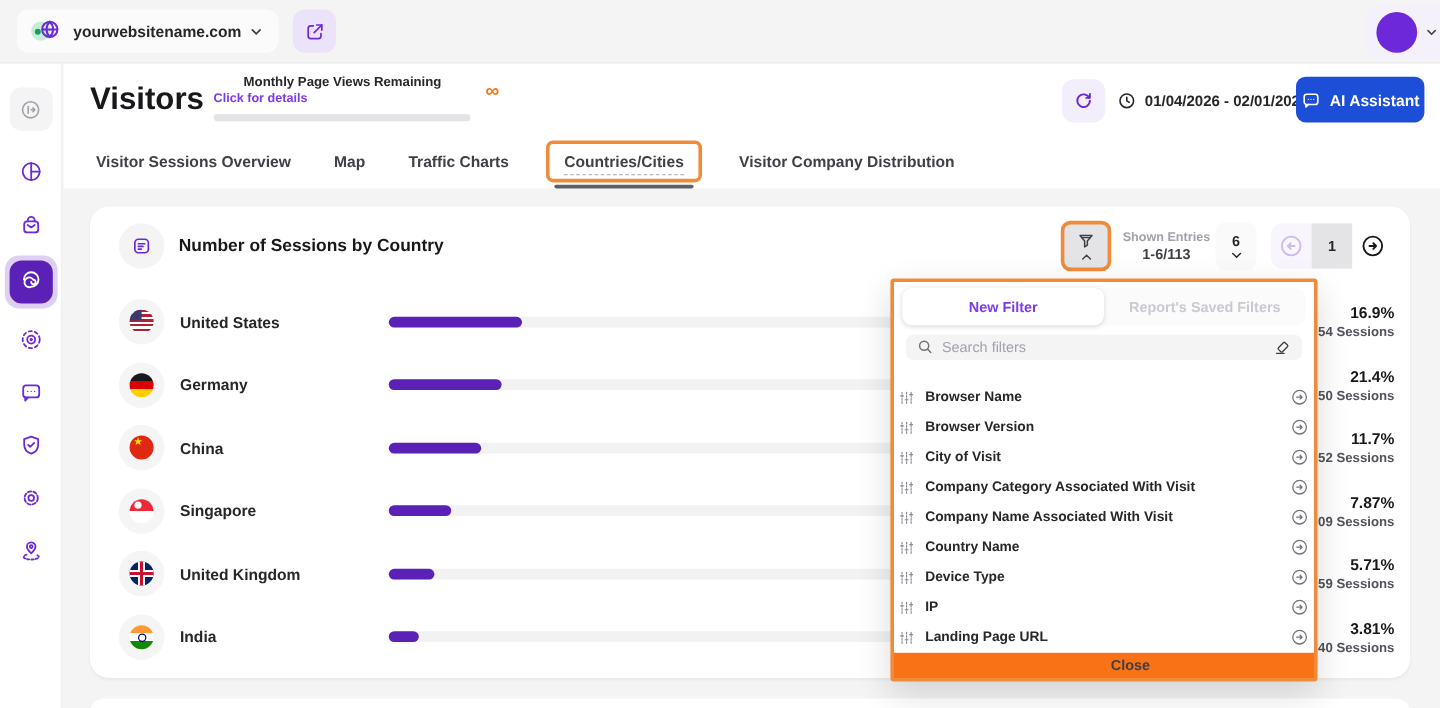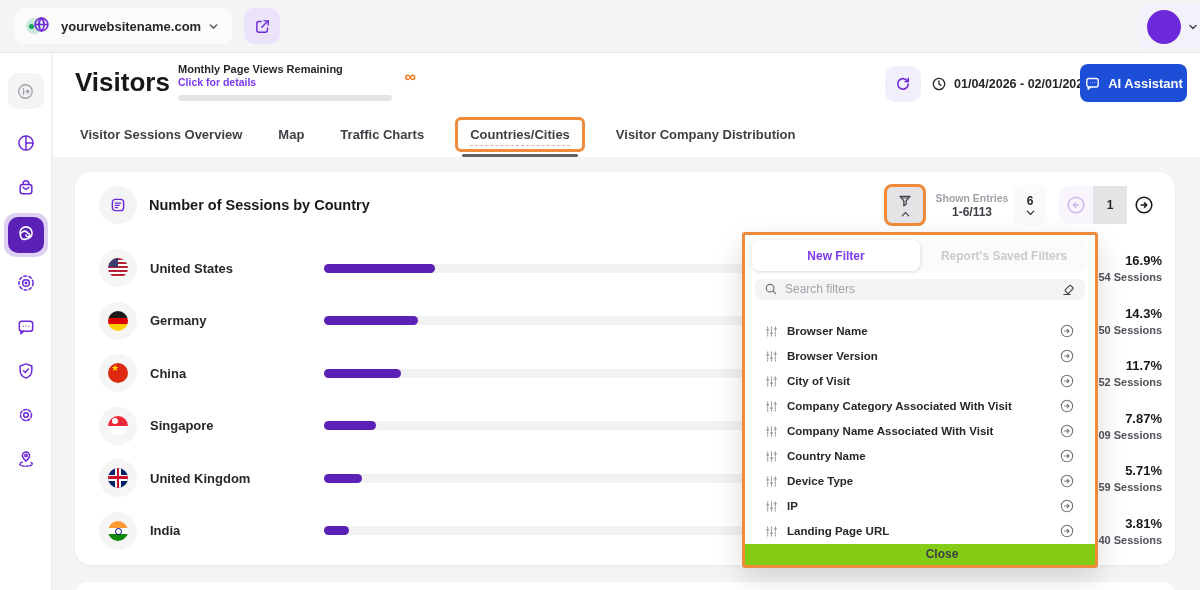--- a/index.html
+++ b/index.html
@@ -39,21 +39,21 @@
   .side-btn.collapse { background:#f4f4f5; color:#a1a1aa; margin-bottom:16px; }
   .active-wrap { width:44px; height:44px; border-radius:12px; background:#ddd0f2;
     display:flex; align-items:center; justify-content:center; margin-bottom:8px; cursor:pointer; }
   .active-inner { width:36px; height:36px; border-radius:10px; background:#5b21b6; color:#fff;
     display:flex; align-items:center; justify-content:center; }
 
   
   .header-block { position:absolute; left:53px; top:53px; right:0; height:104px; background:#fff; }
   .page-title { position:absolute; left:22px; top:14px; font-size:26px; font-weight:700; color:#18181b; }
   .quota { position:absolute; left:125px; top:10px; width:214px; }
-  .quota-title { font-size:11px; font-weight:700; color:#27272a; }
+  .quota-title { font-size:11px; font-weight:700; color:#27272a;margin-left:25px; }
   .quota-link { font-size:10.5px; font-weight:700; color:#7c3aed; cursor:pointer; margin-top:1px; }
   .quota-inf { position:absolute; right:-24px; top:5px; font-size:16px; font-weight:700; color:#f97316; }
   .quota-bar { margin-top:7px; width:100%; height:6px; border-radius:3px; background:#e4e4e7; }
 
   .refresh-btn { position:absolute; left:832px; top:13px; width:36px; height:36px;
     border-radius:10px; background:#f3eefb; color:#6d28d9; display:flex; align-items:center;
     justify-content:center; cursor:pointer; }
   .date-picker { position:absolute; left:878px; top:13px; height:36px; display:flex;
     align-items:center; gap:7px; cursor:pointer; color:#27272a; }
   .date-text { font-size:12.5px; font-weight:700; }
@@ -131,25 +131,25 @@
   .fp-tab { flex:1; height:31px; display:flex; align-items:center; justify-content:center;
     font-size:12px; font-weight:700; border-radius:8px; cursor:pointer; }
   .fp-tab.active { background:#fff; color:#7c3aed; box-shadow:0 1px 4px rgba(0,0,0,.14); }
   .fp-tab.inactive { color:#c9c9cf; }
   .fp-search { margin:8px 10px 6px; height:27px; background:#f4f4f5; border-radius:6px;
     display:flex; align-items:center; padding:0 9px; gap:7px; color:#71717a; }
   .fp-search input { flex:1; border:none; background:transparent; outline:none;
     font-size:12px; color:#15803d; font-family:"Liberation Sans",sans-serif; }
   .fp-search input::placeholder { color:#a1a1aa; }
   .fp-eraser { color:#3f3f46; cursor:pointer; }
-  .fp-items { flex:1; padding:1px 20px 0;margin-top:12px; }
+  .fp-items { flex:1; padding:1px 4px 0;margin-top:12px; }
   .fp-item { height:25px; display:flex; align-items:center; cursor:pointer; color:#8a8a93; }
   .fp-item-label { margin-left:9px; font-size:11.5px; font-weight:600; color:#27272a; }
   .fp-item-go { margin-left:auto; color:#71717a; cursor:pointer; }
-  .fp-close { height:28px; background:#84cc16; display:flex; align-items:center;
+  .fp-close { height:28px; background:#f97316; display:flex; align-items:center;
     justify-content:center; font-size:12px; font-weight:600; color:#3f3f46; cursor:pointer;padding-left:44px; }
 
   .next-card { position:absolute; left:75px; top:582px; width:1100px; height:12px;
     background:#fff; border-radius:14px 14px 0 0; }
 </style>
 </head>
 <body>
 
 <div class="topbar">
   <div class="site-selector">
@@ -407,21 +407,21 @@
 
   <div class="country-row">
     <div class="flag-wrap">
           <div class="flag de"></div>
         </div>
     <div class="country-name">Germany</div>
     <div class="bar-track">
       <div class="bar-fill" style="width: 94px; background: rgb(91, 33, 182);"></div>
     </div>
     <div class="row-values">
-      <div class="pct">14.3%</div>
+      <div class="pct">21.4%</div>
       <div class="sess">50 Sessions</div>
     </div>
   </div>
 
   <div class="country-row">
     <div class="flag-wrap">
           <div class="flag cn"></div>
         </div>
     <div class="country-name">China</div>
     <div class="bar-track">

